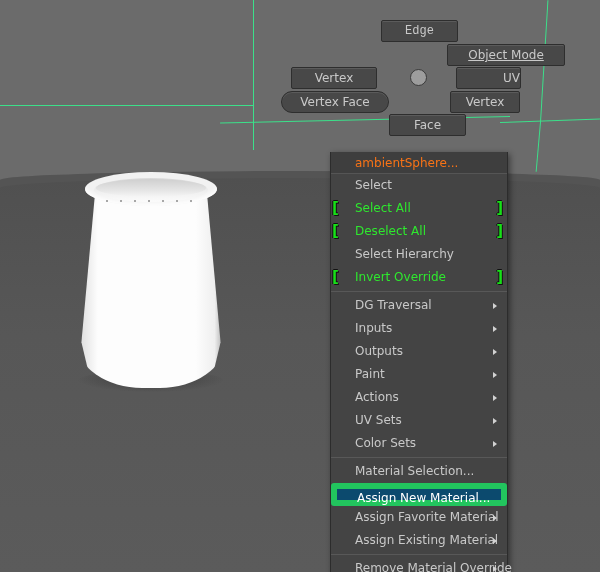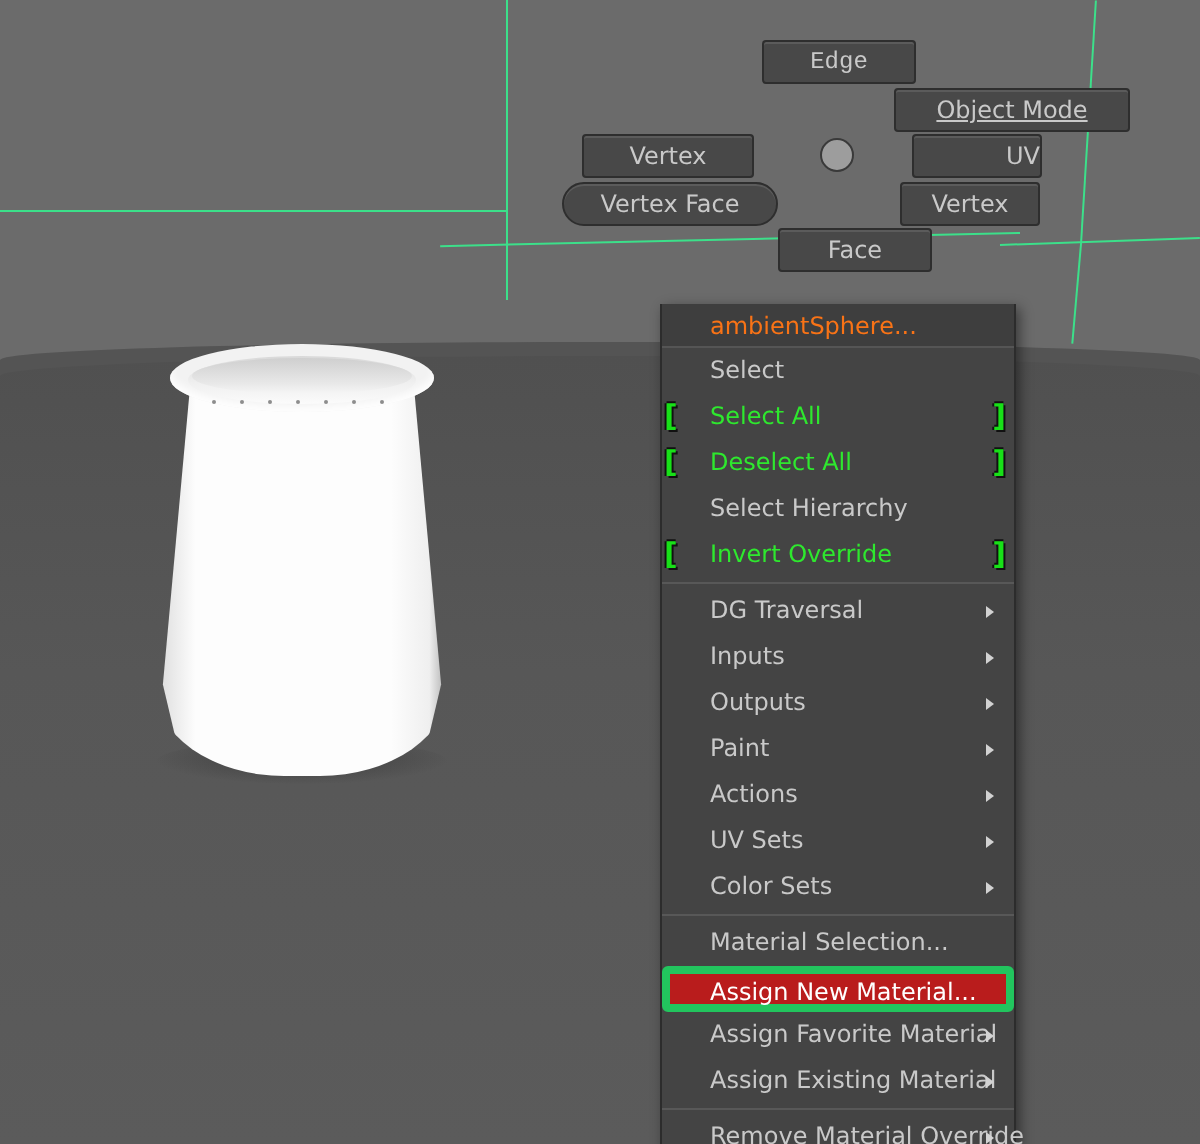--- a/index.html
+++ b/index.html
@@ -203,22 +203,22 @@
     line-height: 17px;
   }
   .mi .brk-l { left: 1px; }
   .mi .brk-r { right: 4px; }
   .mi-sep {
     height: 1px;
     background: #585858;
     margin: 2px 0 2px 0;
   }
   .mi.selected {
-    background: #b91c1c;
-    border: 4px solid #22c55e;
+    background: #0c4a6e;
+    border: 6px solid #22c55e;
     border-radius: 3px;
     color: #ffffff;
     height: 23px;
     line-height: 19px;
     padding-left: 20px;
   }
 </style>
 </head>
 <body>
 

